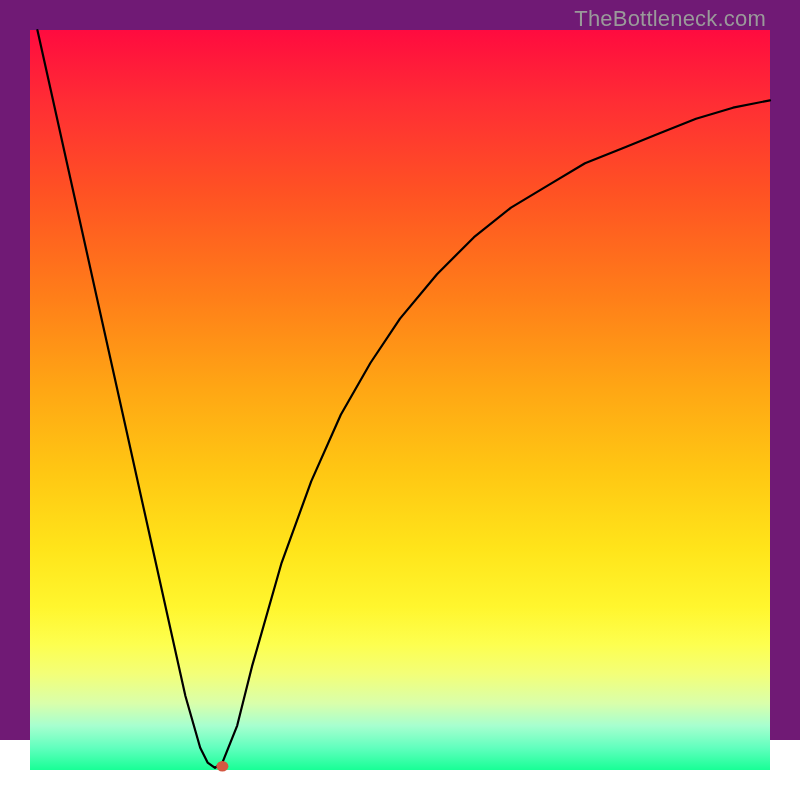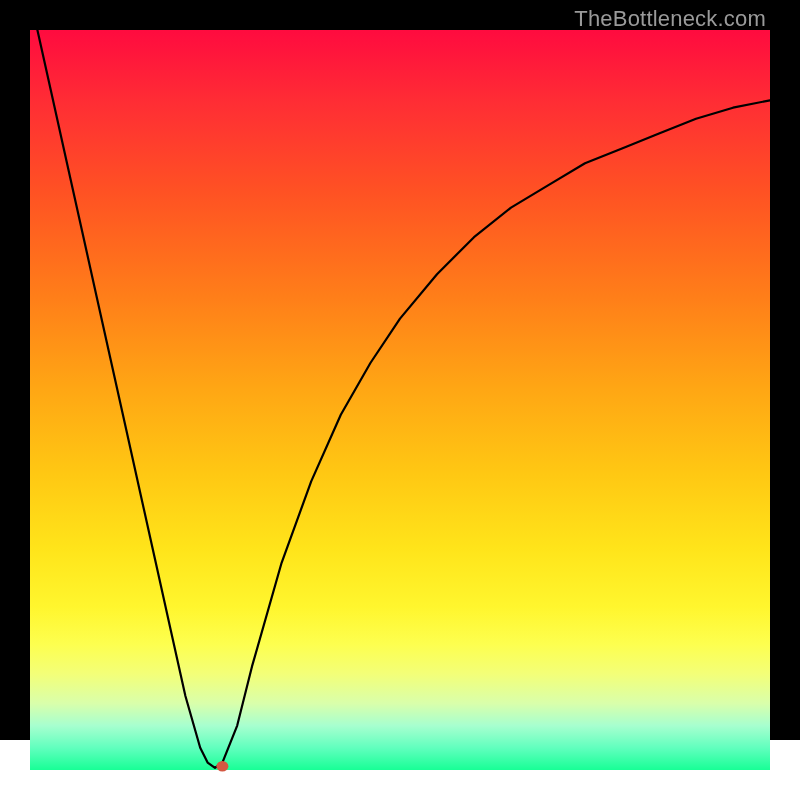--- a/index.html
+++ b/index.html
@@ -7,21 +7,21 @@
     padding: 0;
     width: 800px;
     height: 800px;
     overflow: hidden;
     font-family: Arial, Helvetica, sans-serif;
   }
   .frame {
     position: relative;
     width: 800px;
     height: 740px;
-    background: #000000;
+    background: #701a75;
     box-sizing: border-box;
   }
   .plot-area {
     position: absolute;
     left: 30px;
     top: 30px;
     width: 740px;
     height: 740px;
     background: linear-gradient(to bottom,
       #ff0b3f 0%,

